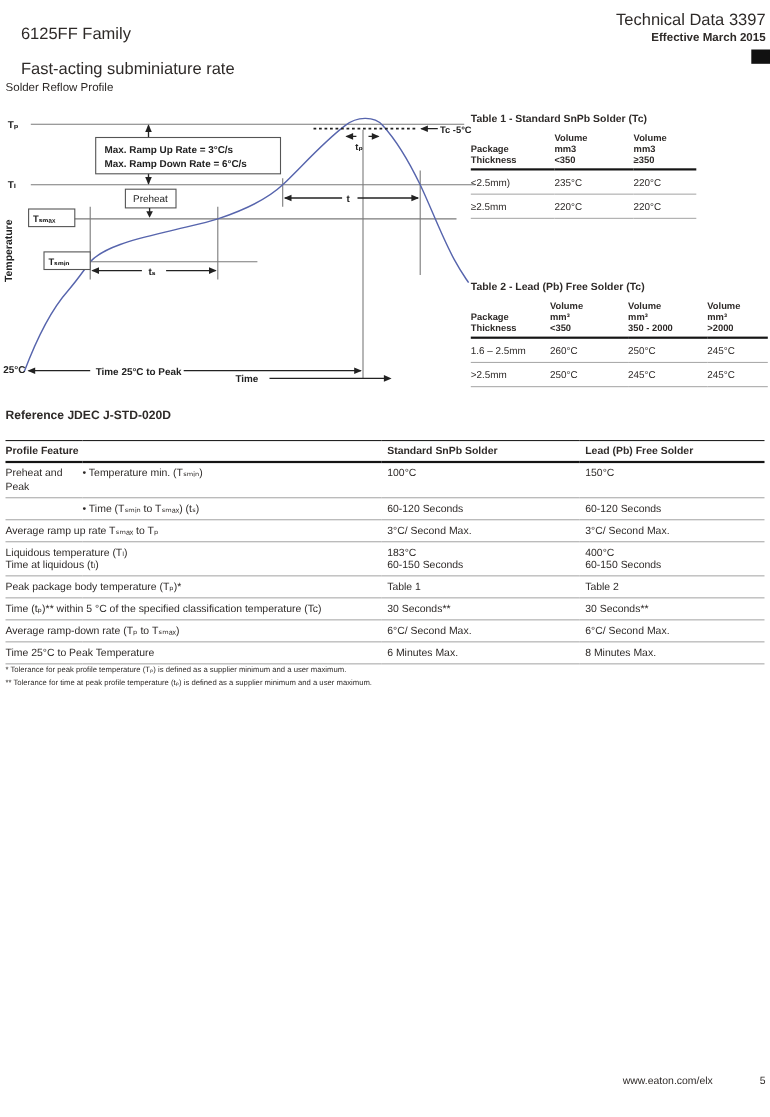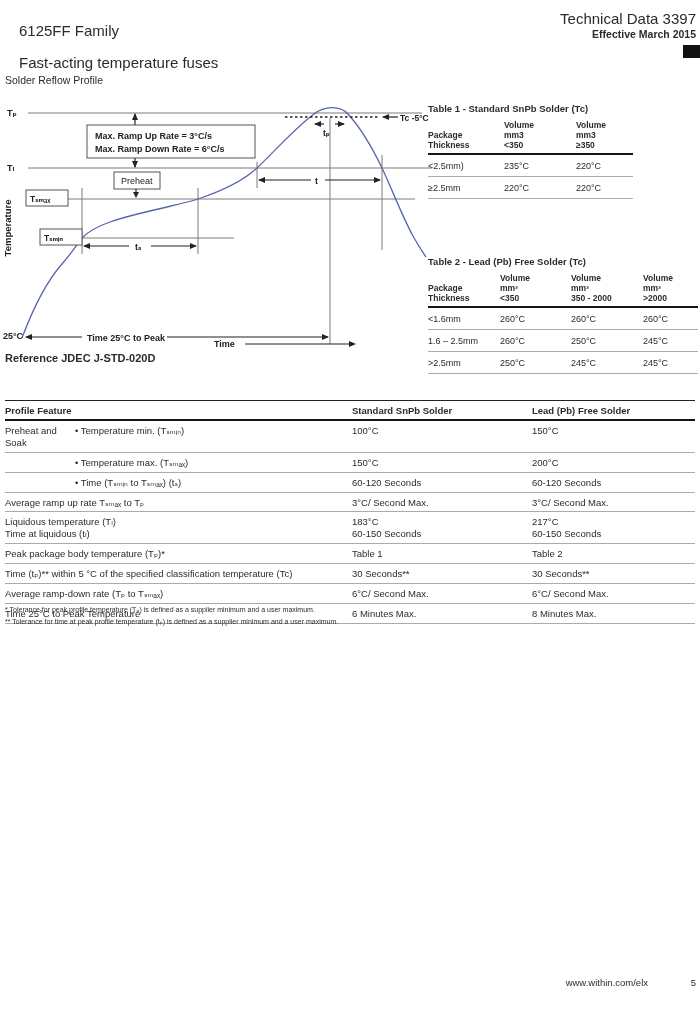--- a/index.html
+++ b/index.html
@@ -35,21 +35,21 @@
   .footnotes{font-size:7px;line-height:1.7;}
   .footer-url{font-size:9.5px;}
   .footer-page{font-size:9.5px;}
   svg text{fill:#222;}
 </style>
 </head>
 <body>
 
 <div class="abs hdr-left" style="left:5px;top:8px;">
   <h1>6125FF Family</h1>
-  <h1>Fast-acting temperature fuses</h1>
+  <h1>Fast-acting subminiature rate</h1>
 </div>
 <div class="abs hdr-right" style="right:4px;top:10px;">
   <div class="doc">Technical Data 3397</div>
   <div class="eff">Effective March 2015</div>
 </div>
 <div class="abs edge-marker" style="left:683px;top:45px;"></div>
 
 <div class="abs sec-title" style="left:5px;top:74px;">Solder Reflow Profile</div>
 
 <svg class="abs" style="left:2px;top:98px;" width="432" height="262" viewBox="0 0 432 262">
@@ -194,69 +194,57 @@
           </th>
         <th>
             <span>Volume</span>
             <span>mm³</span>
             <span>&gt;2000</span>
           </th>
       </tr>
     </thead>
     <tbody>
       <tr>
-        <td>&lt;1.6mm</td>
-        <td>260°C</td>
-        <td>260°C</td>
-        <td>260°C</td>
-      </tr>
-      <tr>
         <td>1.6 – 2.5mm</td>
         <td>260°C</td>
         <td>250°C</td>
         <td>245°C</td>
       </tr>
       <tr>
         <td>&gt;2.5mm</td>
         <td>250°C</td>
         <td>245°C</td>
         <td>245°C</td>
       </tr>
     </tbody>
   </table>
 </div>
 
-<div class="abs ref-title" style="left:5px;top:352px;">Reference JDEC J-STD-020D</div>
+<div class="abs ref-title" style="left:5px;top:372px;">Reference JDEC J-STD-020D</div>
 
 <table class="abs reftable" style="left:5px;top:400px;">
   <colgroup>
       <col style="width:70px">
       <col style="width:272px">
       <col style="width:180px">
       <col style="width:168px">
     </colgroup>
   <thead>
     <tr>
       <th colspan="2">Profile Feature</th>
       <th class="val">Standard SnPb Solder</th>
       <th class="val">Lead (Pb) Free Solder</th>
     </tr>
   </thead>
   <tbody>
     <tr>
-      <td>Preheat and Soak</td>
+      <td>Preheat and Peak</td>
       <td>• Temperature min. (Tₛₘᵢₙ)</td>
       <td class="val">100°C</td>
       <td class="val">150°C</td>
-    </tr>
-    <tr>
-      <td></td>
-      <td>• Temperature max. (Tₛₘₐₓ)</td>
-      <td class="val">150°C</td>
-      <td class="val">200°C</td>
     </tr>
     <tr>
       <td></td>
       <td>• Time (Tₛₘᵢₙ to Tₛₘₐₓ) (tₛ)</td>
       <td class="val">60-120 Seconds</td>
       <td class="val">60-120 Seconds</td>
     </tr>
     <tr>
       <td colspan="2">Average ramp up rate Tₛₘₐₓ to Tₚ</td>
       <td class="val">3°C/ Second Max.</td>
@@ -265,21 +253,21 @@
     <tr>
       <td colspan="2">
         <div>Liquidous temperature (Tₗ)</div>
         <div>Time at liquidous (tₗ)</div>
       </td>
       <td class="val">
         <div>183°C</div>
         <div>60-150 Seconds</div>
       </td>
       <td class="val">
-        <div>217°C</div>
+        <div>400°C</div>
         <div>60-150 Seconds</div>
       </td>
     </tr>
     <tr>
       <td colspan="2">Peak package body temperature (Tₚ)*</td>
       <td class="val">Table 1</td>
       <td class="val">Table 2</td>
     </tr>
     <tr>
       <td colspan="2">Time (tₚ)** within 5 °C of the specified classification temperature (Tc)</td>
@@ -297,14 +285,14 @@
       <td class="val">8 Minutes Max.</td>
     </tr>
   </tbody>
 </table>
 
 <div class="abs footnotes" style="left:5px;top:604px;">
   <div>* Tolerance for peak profile temperature (Tₚ) is defined as a supplier minimum and a user maximum.</div>
   <div>** Tolerance for time at peak profile temperature (tₚ) is defined as a supplier minimum and a user maximum.</div>
 </div>
 
-<div class="abs footer-url" style="right:52px;top:977px;">www.within.com/elx</div>
+<div class="abs footer-url" style="right:52px;top:977px;">www.eaton.com/elx</div>
 <div class="abs footer-page" style="right:4px;top:977px;">5</div>
 
 </body></html>

